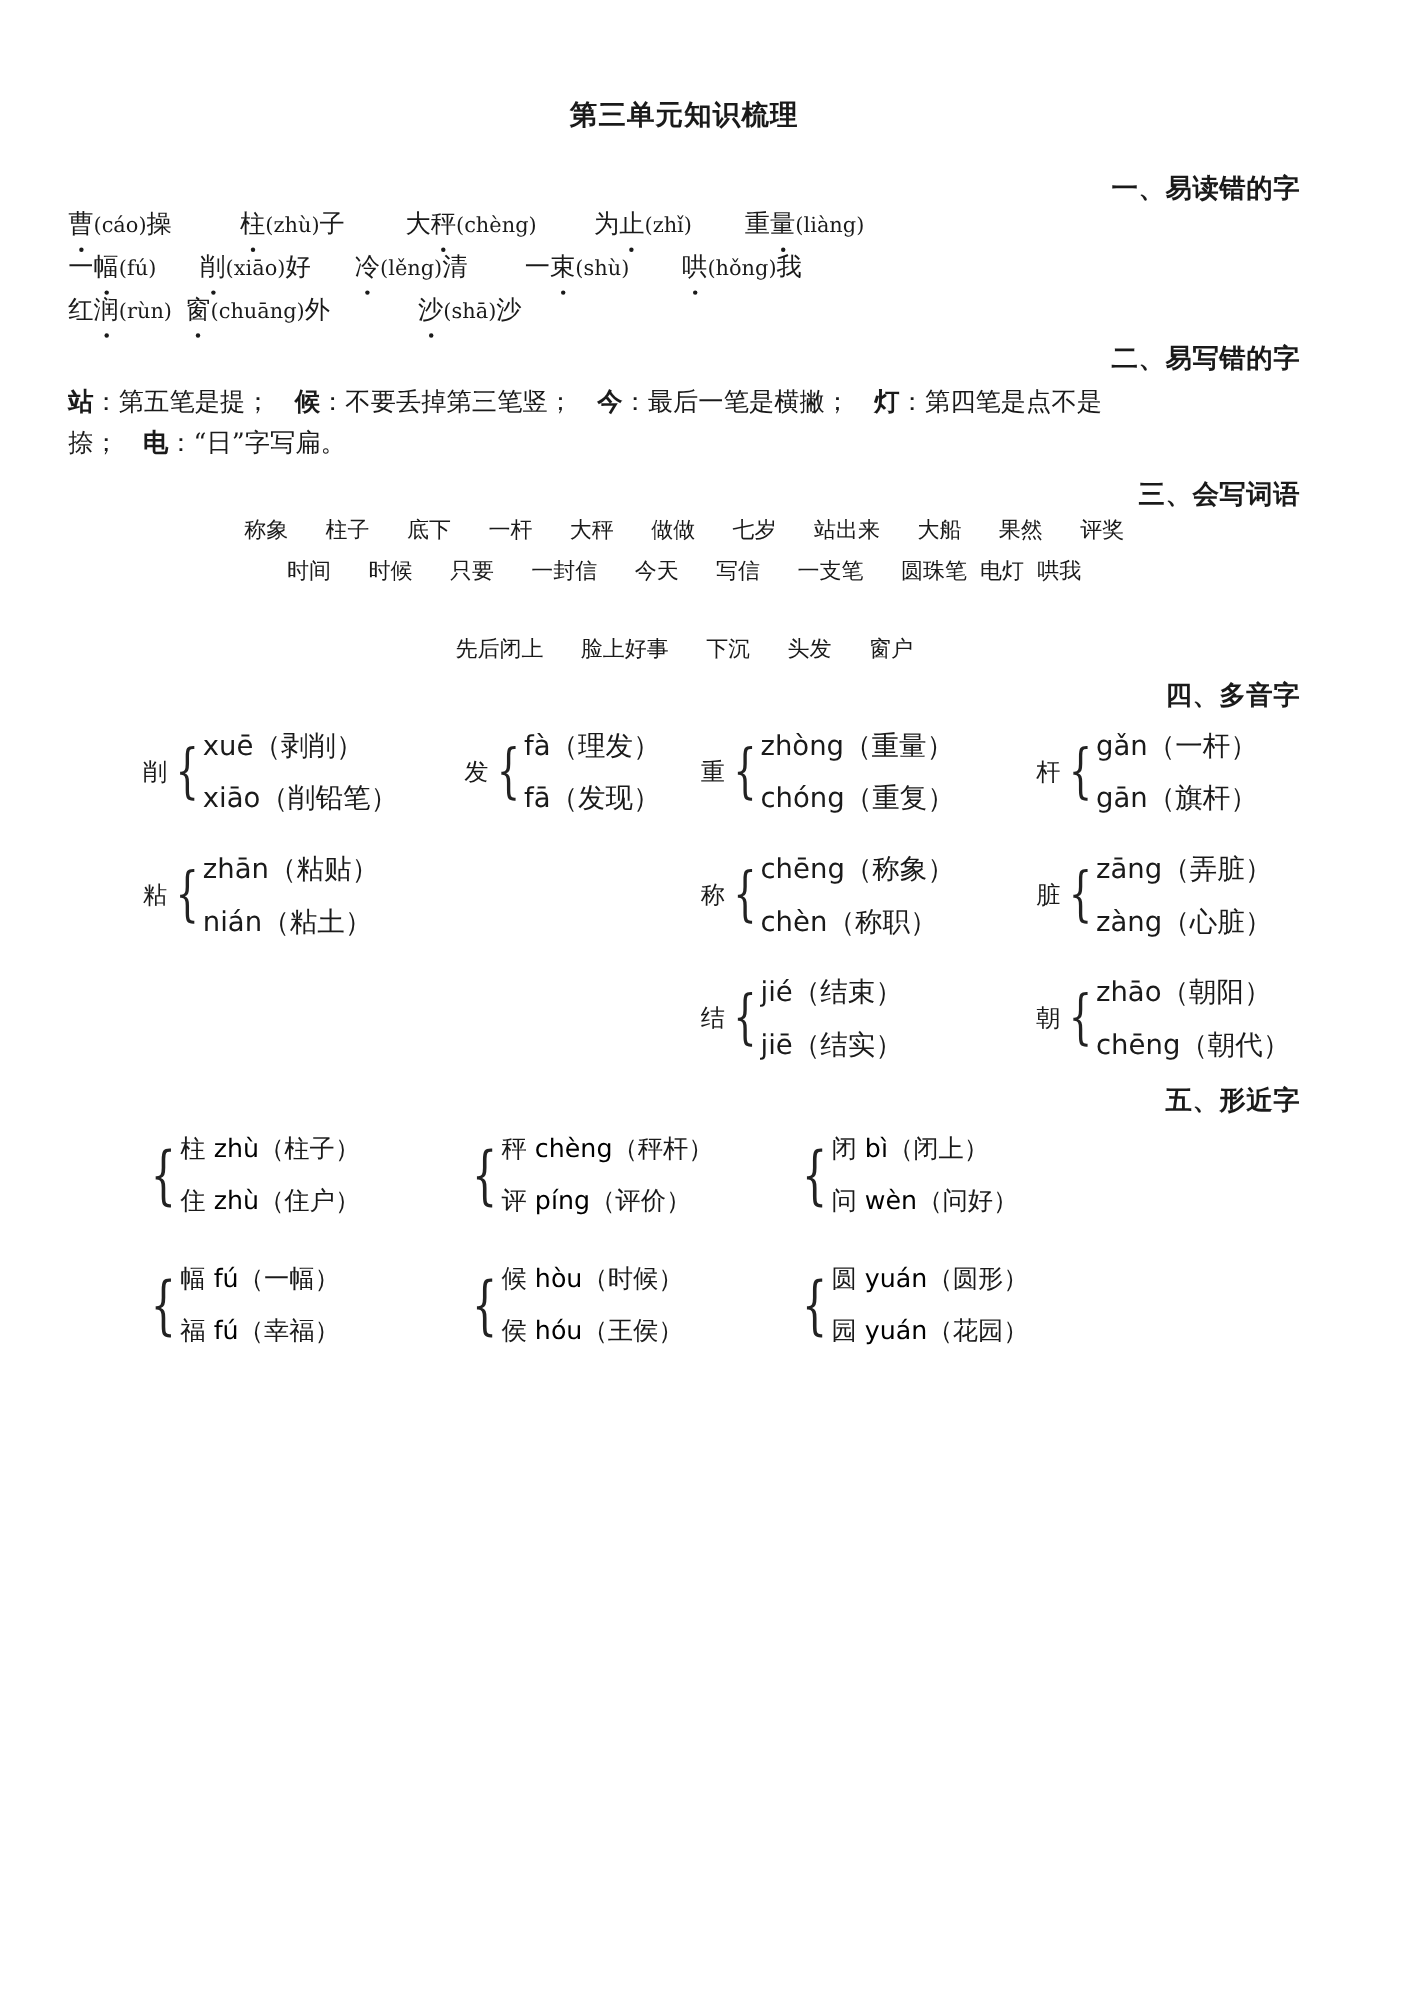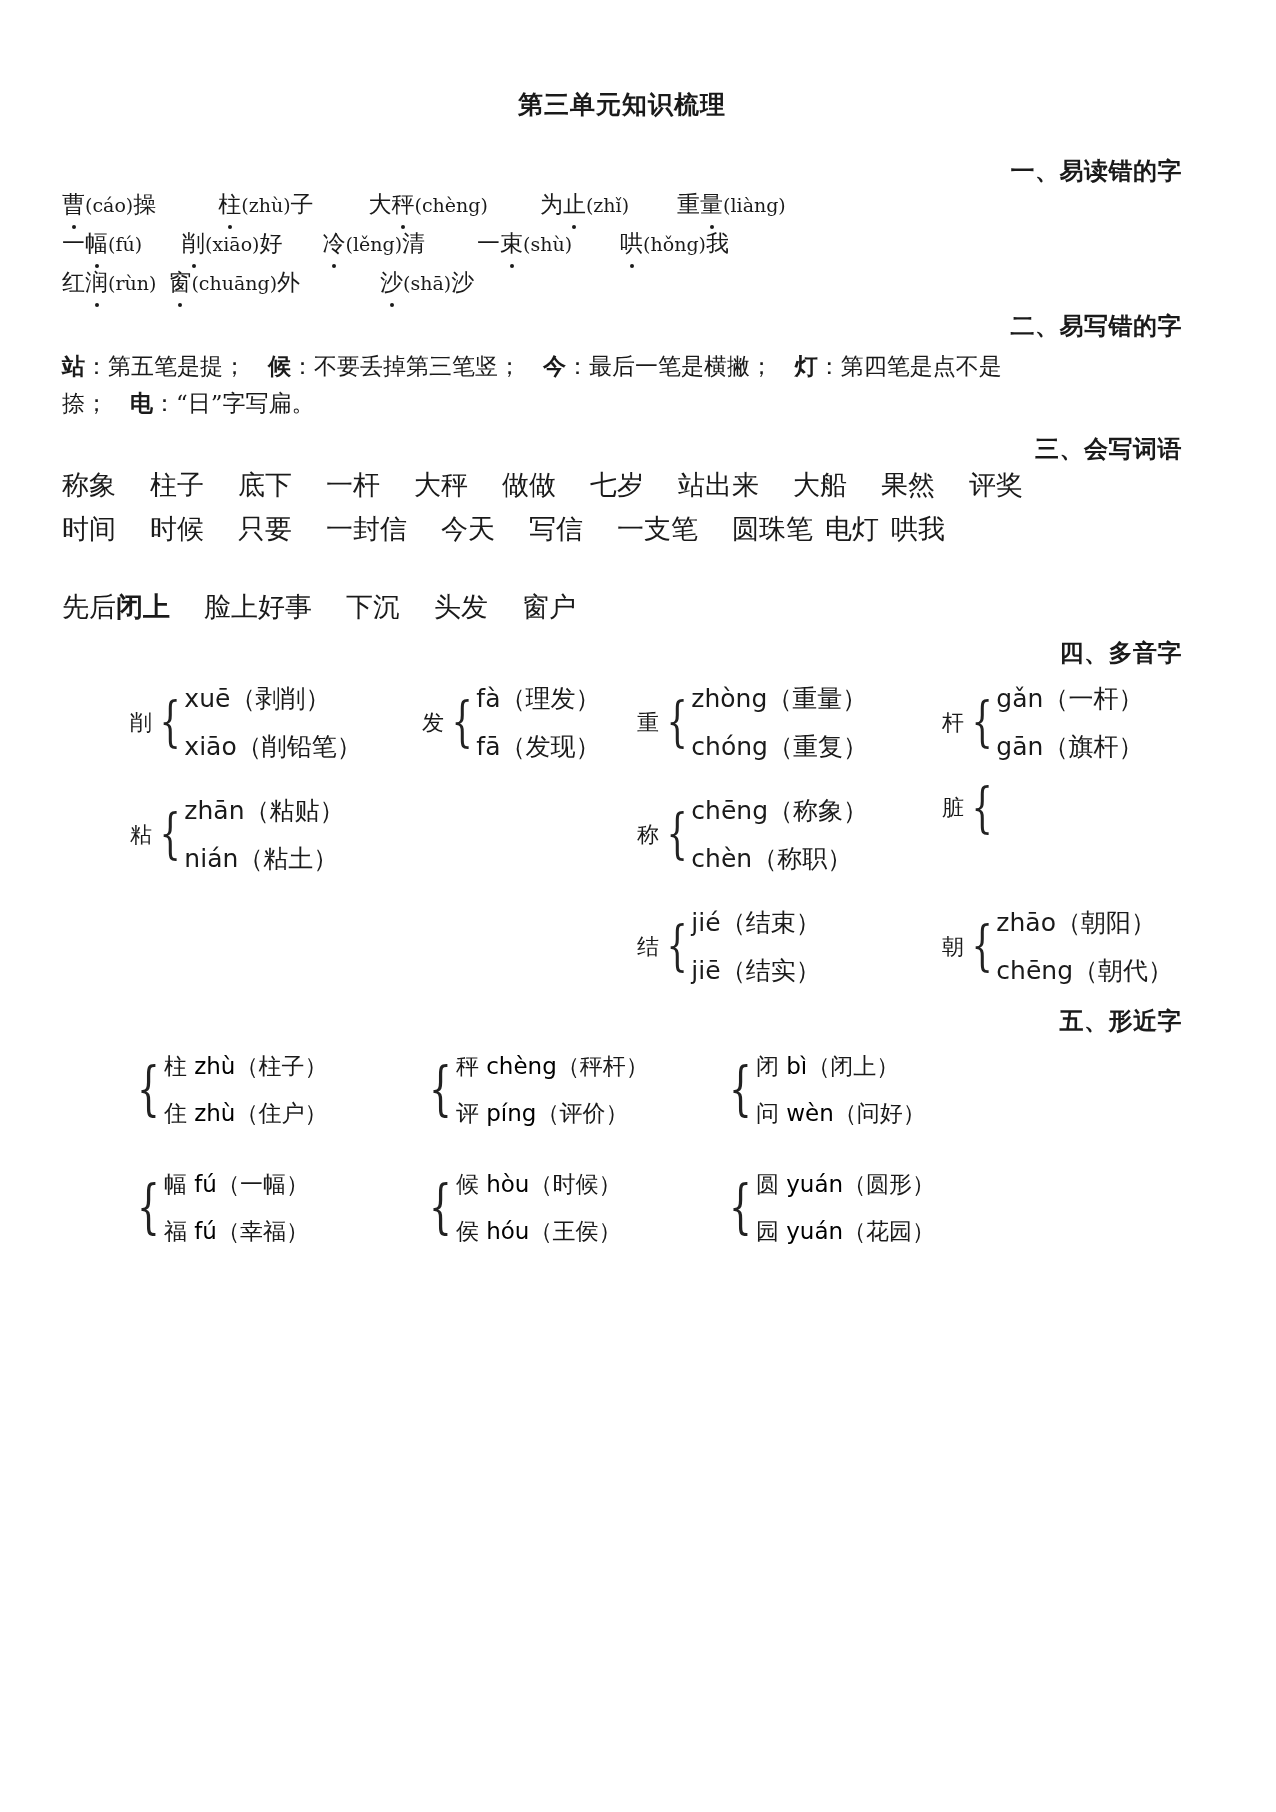--- a/index.html
+++ b/index.html
@@ -73,24 +73,25 @@
     line-height: 1.62;
     margin: 0;
   }
   .bold-char {
     font-weight: bold;
     font-family: "DejaVu Sans", "Liberation Sans", sans-serif;
   }
 
   
   .wordrow {
-    font-size: 27px;
+    font-size: 20px;
     line-height: 1.0;
     margin-bottom: 17px;
     white-space: nowrap;
+    text-align: center;
   }
   .wordrow .w { display: inline-block; }
 
   
   .brace-grid {
     position: relative;
     width: 1152px;
   }
   .bgroup {
     position: absolute;
@@ -153,21 +154,21 @@
   <div class="sec-block">
     <div class="section-heading">二、易写错的字</div>
     <div class="prose" id="sec2-body"><span class="bold-char">站</span><span>：第五笔是提；</span><span>&nbsp;&nbsp;&nbsp;</span><span class="bold-char">候</span><span>：不要丢掉第三笔竖；</span><span>&nbsp;&nbsp;&nbsp;</span><span class="bold-char">今</span><span>：最后一笔是横撇；</span><span>&nbsp;&nbsp;&nbsp;</span><span class="bold-char">灯</span><span>：第四笔是点不是捺；</span><span>&nbsp;&nbsp;&nbsp;</span><span class="bold-char">电</span><span>：“日”字写扁。</span></div>
   </div>
 
   <div class="sec-block">
     <div class="section-heading">三、会写词语</div>
     <div id="sec3-rows">
         <div class="wordrow"><span class="w" style="margin-left: 0px;">称象</span><span class="w" style="margin-left: 34px;">柱子</span><span class="w" style="margin-left: 34px;">底下</span><span class="w" style="margin-left: 34px;">一杆</span><span class="w" style="margin-left: 34px;">大秤</span><span class="w" style="margin-left: 34px;">做做</span><span class="w" style="margin-left: 34px;">七岁</span><span class="w" style="margin-left: 34px;">站出来</span><span class="w" style="margin-left: 34px;">大船</span><span class="w" style="margin-left: 34px;">果然</span><span class="w" style="margin-left: 34px;">评奖</span></div>
         <div class="wordrow"><span class="w" style="margin-left: 0px;">时间</span><span class="w" style="margin-left: 34px;">时候</span><span class="w" style="margin-left: 34px;">只要</span><span class="w" style="margin-left: 34px;">一封信</span><span class="w" style="margin-left: 34px;">今天</span><span class="w" style="margin-left: 34px;">写信</span><span class="w" style="margin-left: 34px;">一支笔</span><span class="w" style="margin-left: 34px;">圆珠笔</span><span class="w" style="margin-left: 12px;">电灯</span><span class="w" style="margin-left: 12px;">哄我</span></div>
-        <div class="wordrow"><span class="w" style="margin-left: 0px;">先后</span><span class="w" style=" font-weight: bold;">闭上</span><span class="w" style="margin-left: 34px;">脸上</span><span class="w" style="">好事</span><span class="w" style="margin-left: 34px;">下沉</span><span class="w" style="margin-left: 34px; margin-top: 34px;">头发</span><span class="w" style="margin-left: 34px;">窗户</span></div>
+        <div class="wordrow"><span class="w" style="margin-left: 0px;">先后</span><span class="w" style="">闭上</span><span class="w" style="margin-left: 34px;">脸上</span><span class="w" style="">好事</span><span class="w" style="margin-left: 34px;">下沉</span><span class="w" style="margin-left: 34px; margin-top: 34px;">头发</span><span class="w" style="margin-left: 34px;">窗户</span></div>
       </div>
   </div>
 
   <div class="sec-block">
     <div class="section-heading">四、多音字</div>
     <div class="brace-grid" id="sec4-grid" style="height:320px;">
         <div class="bgroup" style="left: 68px; top: 0px;">
           <span class="bg-head">削</span>
           <span class="brace">{</span>
           <span class="bg-lines">
@@ -211,20 +212,24 @@
           <span class="bg-head">称</span>
           <span class="brace">{</span>
           <span class="bg-lines">
             <span class="bg-line"><span class="pin">chēng</span><span class="han">（称象）</span></span>
             <span class="bg-line"><span class="pin">chèn</span><span class="han">（称职）</span></span>
           </span>
         </div>
         <div class="bgroup" style="left: 880px; top: 112px;">
           <span class="bg-head">脏</span>
           <span class="brace">{</span>
+          <span class="bg-lines">
+            <span class="bg-line"><span class="pin">zāng</span><span class="han">（弄脏）</span></span>
+            <span class="bg-line"><span class="pin">zàng</span><span class="han">（心脏）</span></span>
+          </span>
         </div>
         <div class="bgroup" style="left: 575px; top: 224px;">
           <span class="bg-head">结</span>
           <span class="brace">{</span>
           <span class="bg-lines">
             <span class="bg-line"><span class="pin">jié</span><span class="han">（结束）</span></span>
             <span class="bg-line"><span class="pin">jiē</span><span class="han">（结实）</span></span>
           </span>
         </div>
         <div class="bgroup" style="left: 880px; top: 224px;">

